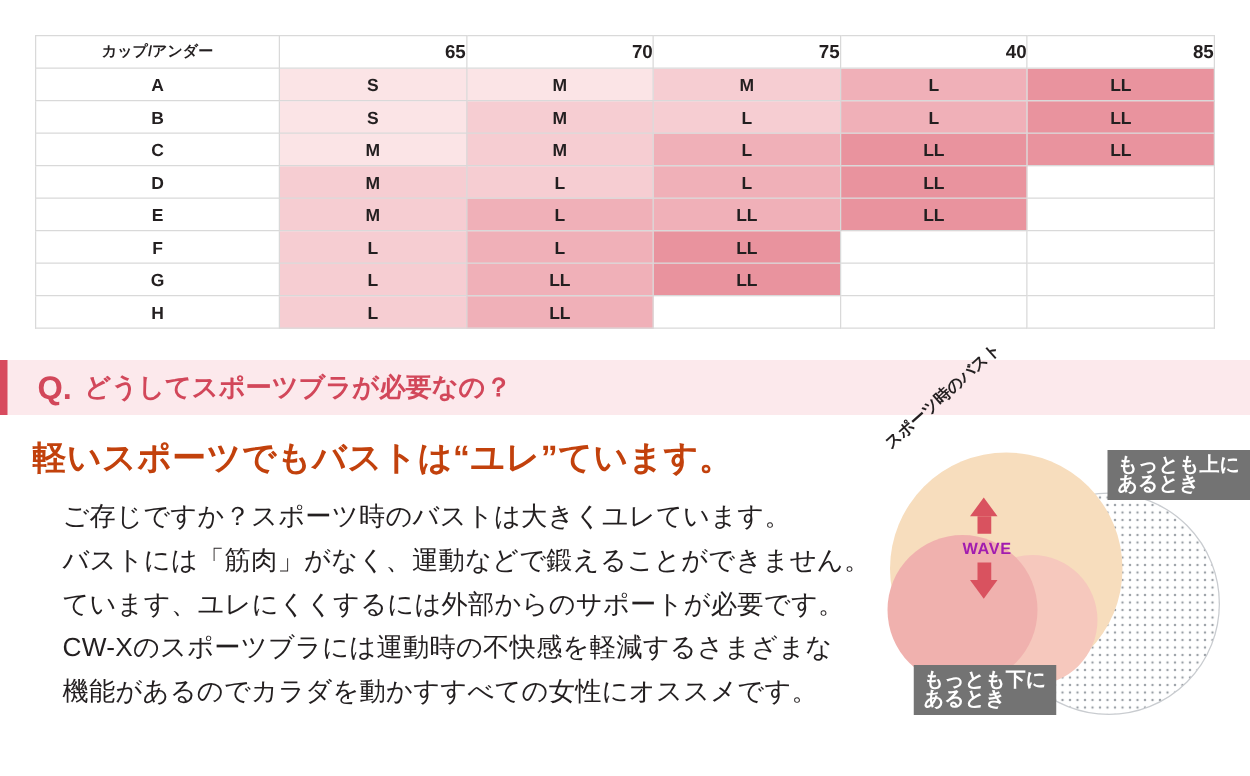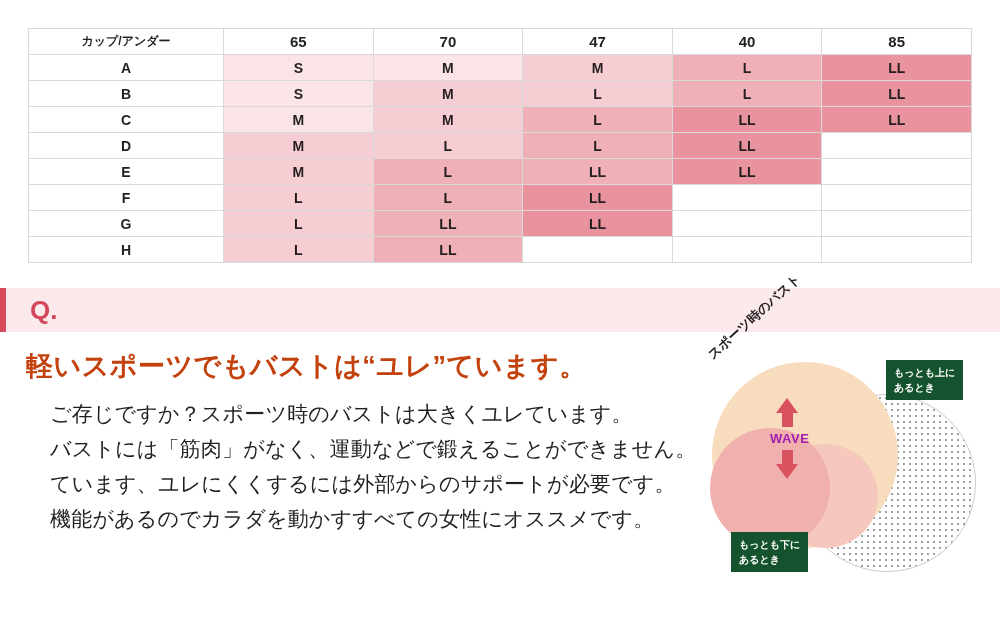--- a/index.html
+++ b/index.html
@@ -43,20 +43,21 @@
     padding: 0;
   }
   table.size-table th.corner {
     font-size: 12px;
     font-weight: bold;
     width: 194px;
   }
   table.size-table th.head {
     font-size: 15px;
     font-weight: bold;
+    text-align: right;
   }
   table.size-table td.rowhead {
     font-size: 14px;
     font-weight: bold;
   }
   .c0 { background: #ffffff; }
   .c1 { background: #fbe4e6; }
   .c2 { background: #f6cdd2; }
   .c3 { background: #f0b0b8; }
   .c4 { background: #e9939e; }
@@ -167,23 +168,23 @@
     top: 18px;
     font-size: 13px;
     font-weight: bold;
     color: #231f20;
     transform: rotate(-42deg);
     transform-origin: left top;
     white-space: nowrap;
   }
   .tag {
     position: absolute;
-    background: #14532d;
+    background: #737373;
     color: #ffffff;
-    font-size: 10px;
+    font-size: 16px;
     font-weight: bold;
     line-height: 15px;
     padding: 5px 8px;
     white-space: nowrap;
   }
   .tag-top { left: 196px; top: 28px; }
   .tag-bottom { left: 8px; top: 200px; margin-left: 33px; }
   .wave-box {
     position: absolute;
     left: 80px;
@@ -223,21 +224,21 @@
 
 <div class="page">
 
   <div class="size-table-wrap">
     <table class="size-table">
       <thead>
         <tr>
           <th class="corner">カップ/アンダー</th>
           <th class="head">65</th>
           <th class="head">70</th>
-          <th class="head">47</th>
+          <th class="head">75</th>
           <th class="head">40</th>
           <th class="head">85</th>
         </tr>
       </thead>
       <tbody id="size-table-body">
           <tr>
             <td class="rowhead">A</td>
             <td class="c1">S</td>
             <td class="c1">M</td>
             <td class="c2">M</td>
@@ -300,28 +301,30 @@
             <td class="c0"></td>
             <td class="c0"></td>
           </tr>
         </tbody>
     </table>
   </div>
 
   <div class="q-band">
     <div class="q-accent"></div>
     <div class="q-mark">Q.</div>
+    <div class="q-text">どうしてスポーツブラが必要なの？</div>
   </div>
 
   <div class="headline">軽いスポーツでもバストは“ユレ”ています。</div>
 
   <div class="body-copy">
     <div>ご存じですか？スポーツ時のバストは大きくユレています。</div>
     <div>バストには「筋肉」がなく、運動などで鍛えることができません。</div>
     <div>ています、ユレにくくするには外部からのサポートが必要です。</div>
+    <div>CW-Xのスポーツブラには運動時の不快感を軽減するさまざまな</div>
     <div>機能があるのでカラダを動かすすべての女性にオススメです。</div>
   </div>
 
   <div class="illus">
     <div class="dot-circle"></div>
     <div class="breast-big"></div>
     <div class="breast-pink2"></div>
     <div class="breast-pink"></div>
 
     <div class="label-rot">スポーツ時のバスト</div>

